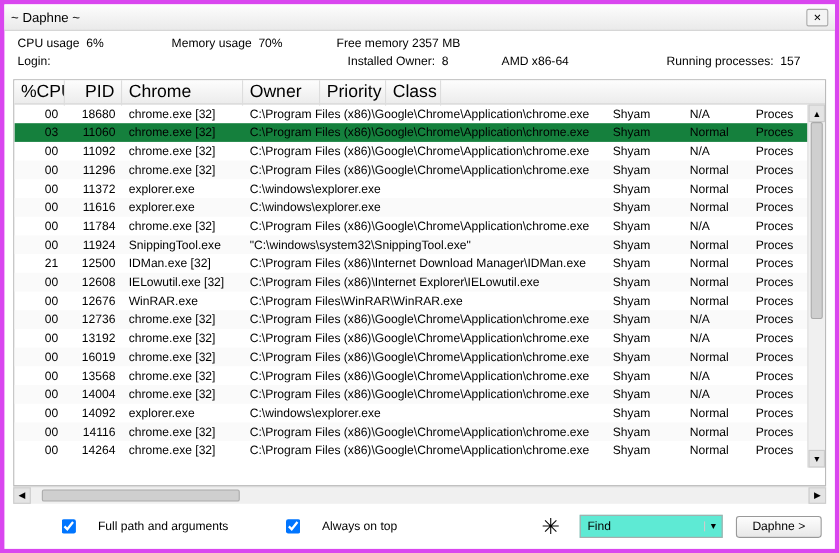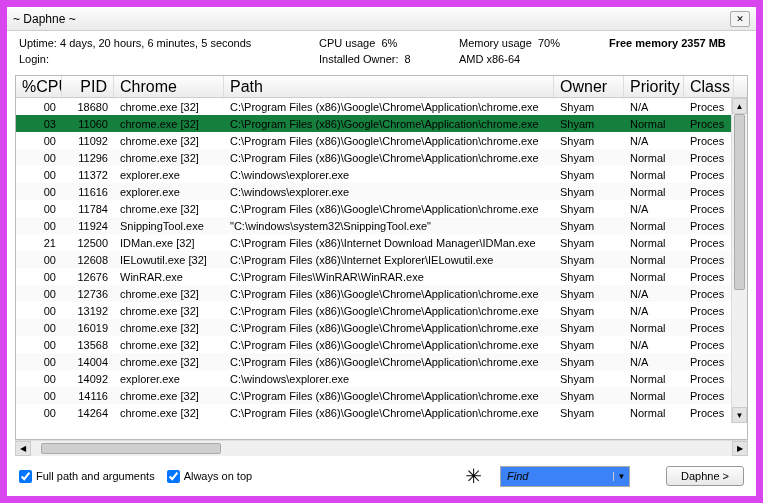--- a/index.html
+++ b/index.html
@@ -9,21 +9,21 @@
     font-size: 11px;
     background: #fff;
     color: #000;
     width: 763px;
     height: 503px;
     overflow: hidden;
   }
   .window {
     width: 763px;
     height: 503px;
-    border: 7px solid #d946ef;
+    border: 4px solid #d946ef;
     background: #fff;
     display: flex;
     flex-direction: column;
   }
   .titlebar {
     height: 24px;
     background: linear-gradient(#fdfdfd, #eaeaea);
     border-bottom: 1px solid #ccc;
     display: flex;
     align-items: center;
@@ -45,21 +45,21 @@
     font-size: 11px;
   }
   .stats-row {
     display: flex;
     margin-bottom: 4px;
   }
   .stats-row > div { white-space: nowrap; }
   .col1 { width: 300px; }
   .col2 { width: 140px; }
   .col3 { width: 150px; }
-  .col4 { flex: 1; font-weight: bold; }
+  .col4 { flex: 1; }
   .table-wrap {
     flex: 1;
     margin: 4px 8px 0 8px;
     border: 1px solid #bbb;
     overflow: hidden;
     position: relative;
     display: flex;
     flex-direction: column;
   }
   .thead {
@@ -147,71 +147,66 @@
   }
   .footer {
     display: flex;
     align-items: center;
     padding: 8px 12px;
     gap: 12px;
   }
   .chk {
     display: flex;
     align-items: center;
-    gap: 4px;
+    gap: 20px;
+    margin-left: 40px;
   }
   .chk input { margin: 0; }
   .crosshair {
     font-size: 20px;
     padding: 0 6px;
     cursor: move;
   }
   .combo {
     display: inline-flex;
     border: 1px solid #aaa;
-    background: #3b82f6;
+    background: #5eead4;
     height: 21px;
     align-items: center;
     width: 130px;
-    font-style: italic;
   }
   .combo span { flex: 1; padding: 0 6px; }
   .combo .dd {
     width: 16px; text-align: center;
     border-left: 1px solid #ccc;
     font-size: 8px;
   }
   .btn {
     border: 1px solid #999;
     background: linear-gradient(#fdfdfd, #e8e8e8);
     padding: 3px 14px;
     border-radius: 3px;
     cursor: pointer;
     min-width: 70px;
     text-align: center;
-    margin-left: 24px;
   }
   .spacer { flex: 1; }
 </style>
 </head>
 <body>
 
 <div class="window">
 
   <div class="titlebar">
     <span class="title">~ Daphne ~</span>
     <div class="close-btn">✕</div>
   </div>
 
   <div class="stats">
     <div class="stats-row">
-      <div class="col1">
-        <span>Uptime:</span>
-        <span>4 days, 20 hours,  6 minutes,  5 seconds</span>
-      </div>
       <div class="col2">
         <span>CPU usage</span>&nbsp;
         <span>6%</span>
       </div>
       <div class="col3">
         <span>Memory usage</span>&nbsp;
         <span>70%</span>
       </div>
       <div class="col4">
         <span>Free memory</span>
@@ -222,30 +217,33 @@
       <div class="col1">
         <span>Login:</span>
         <span></span>
       </div>
       <div class="col2">
         <span>Installed Owner:</span>&nbsp;
         <span>8</span>
       </div>
       <div class="col3">
         <span>AMD x86-64</span>
+      </div>
+      <div class="col4">
+        <span>Running processes:</span>&nbsp;
+        <span>157</span>
       </div>
     </div>
   </div>
 
   <div class="table-wrap">
     <div class="thead">
       <div class="c-cpu">%CPU</div>
       <div class="c-pid">PID</div>
       <div class="c-proc">Chrome</div>
-      <div class="c-path">Path</div>
       <div class="c-owner">Owner</div>
       <div class="c-prio">Priority</div>
       <div class="c-class">Class</div>
     </div>
     <div class="tbody" id="tbody">
         <div class="trow">
           <div class="c-cpu">00</div>
           <div class="c-pid">18680</div>
           <div class="c-proc">chrome.exe [32]</div>
           <div class="c-path">C:\Program Files (x86)\Google\Chrome\Application\chrome.exe</div>

